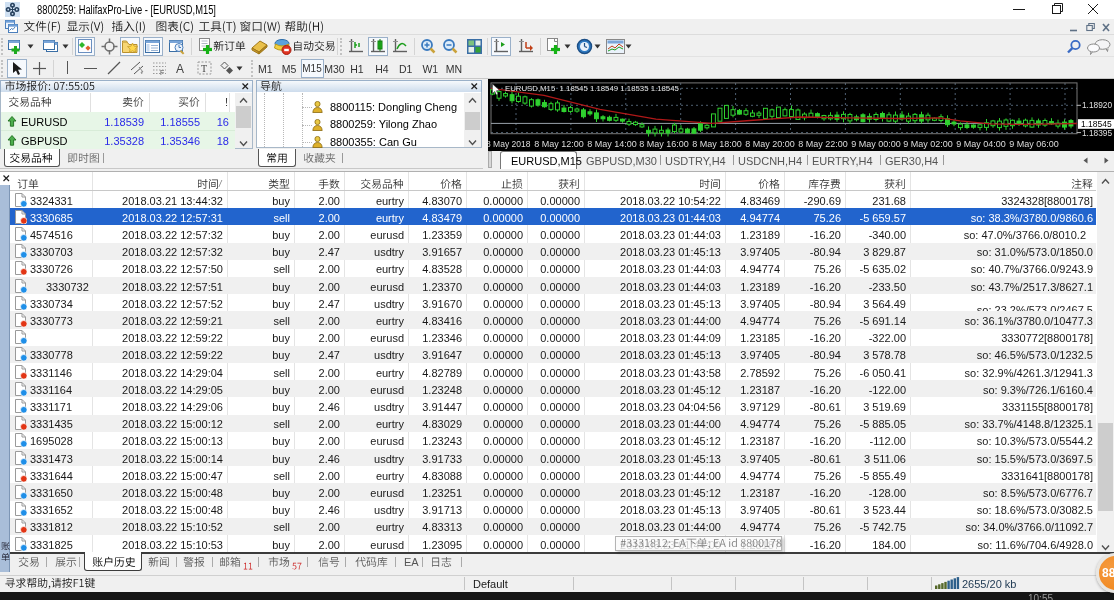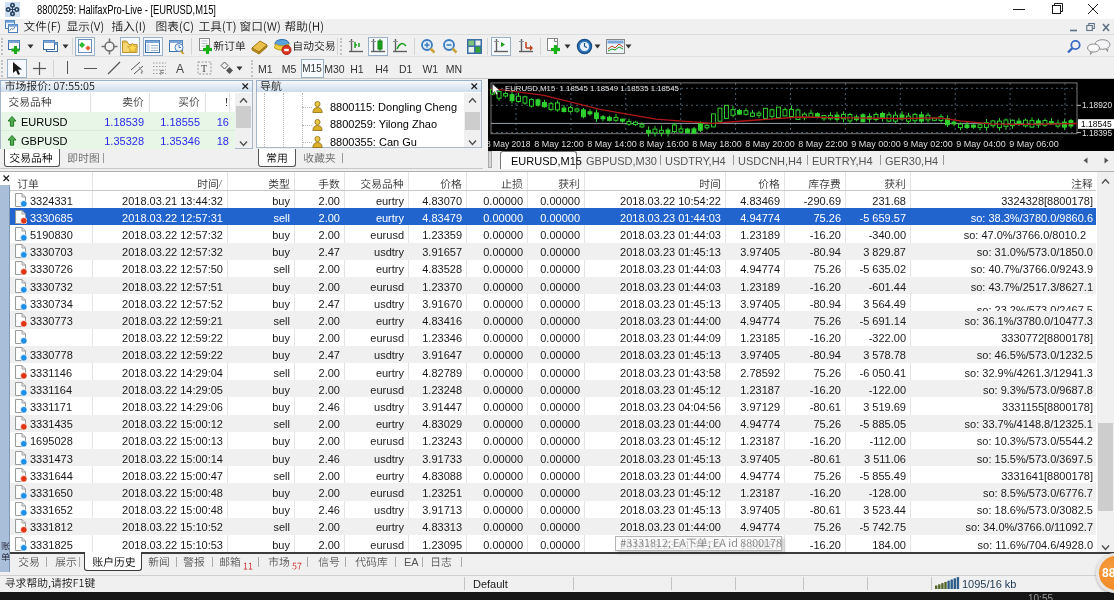--- a/index.html
+++ b/index.html
@@ -783,21 +783,21 @@
 <div class="abs lt" style="right:334px;top:211.7px;color:#fff">4.94774</div>
 <div class="abs lt" style="right:273px;top:211.7px;color:#fff">75.26</div>
 <div class="abs lt" style="right:208px;top:211.7px;color:#fff">-5 659.57</div>
 <div class="abs lt" style="right:21px;top:211.7px;color:#fff">so: 38.3%/3780.0/9860.6</div>
 <div class="abs" style="left:10px;top:225.4px;width:1086px;height:17.2px;background:transparent"></div>
 <svg class="abs" style="left:14px;top:227.0px" width="13" height="14" viewBox="0 0 13 14">
 <path d="M1.5 0.5 H8 L11.5 4 V13.5 H1.5 Z" fill="#fff" stroke="#9a9a9a"></path>
 <path d="M8 0.5 V4 H11.5" fill="none" stroke="#9a9a9a"></path>
 <circle cx="9.8" cy="10.8" r="3.3" fill="#1f8fe8" stroke="#fff" stroke-width="0.7"></circle>
   </svg>
-<div class="abs lt" style="left:30px;top:228.9px;color:#1a1a1a">5190830</div>
+<div class="abs lt" style="left:30px;top:228.9px;color:#1a1a1a">4574516</div>
 <div class="abs lt" style="right:891px;top:228.9px;color:#1a1a1a">2018.03.22 12:57:32</div>
 <div class="abs lt" style="right:824px;top:228.9px;color:#1a1a1a">buy</div>
 <div class="abs lt" style="right:774px;top:228.9px;color:#1a1a1a">2.00</div>
 <div class="abs lt" style="right:710px;top:228.9px;color:#1a1a1a">eurusd</div>
 <div class="abs lt" style="right:652px;top:228.9px;color:#1a1a1a">1.23359</div>
 <div class="abs lt" style="right:591px;top:228.9px;color:#1a1a1a">0.00000</div>
 <div class="abs lt" style="right:534px;top:228.9px;color:#1a1a1a">0.00000</div>
 <div class="abs lt" style="right:393px;top:228.9px;color:#1a1a1a">2018.03.23 01:44:03</div>
 <div class="abs lt" style="right:334px;top:228.9px;color:#1a1a1a">1.23189</div>
 <div class="abs lt" style="right:273px;top:228.9px;color:#1a1a1a">-16.20</div>
@@ -840,32 +840,32 @@
 <div class="abs lt" style="right:334px;top:263.3px;color:#1a1a1a">4.94774</div>
 <div class="abs lt" style="right:273px;top:263.3px;color:#1a1a1a">75.26</div>
 <div class="abs lt" style="right:208px;top:263.3px;color:#1a1a1a">-5 635.02</div>
 <div class="abs lt" style="right:21px;top:263.3px;color:#1a1a1a">so: 40.7%/3766.0/9243.9</div>
 <div class="abs" style="left:10px;top:277.0px;width:1086px;height:17.2px;background:#f0f0f0"></div>
 <svg class="abs" style="left:14px;top:278.6px" width="13" height="14" viewBox="0 0 13 14">
 <path d="M1.5 0.5 H8 L11.5 4 V13.5 H1.5 Z" fill="#fff" stroke="#9a9a9a"></path>
 <path d="M8 0.5 V4 H11.5" fill="none" stroke="#9a9a9a"></path>
 <circle cx="9.8" cy="10.8" r="3.3" fill="#1f8fe8" stroke="#fff" stroke-width="0.7"></circle>
   </svg>
-<div class="abs lt" style="left:30px;top:280.5px;color:#1a1a1a">3330732</div>
+<div class="abs lt" style="left:46px;top:280.5px;color:#1a1a1a">3330732</div>
 <div class="abs lt" style="right:891px;top:280.5px;color:#1a1a1a">2018.03.22 12:57:51</div>
 <div class="abs lt" style="right:824px;top:280.5px;color:#1a1a1a">buy</div>
 <div class="abs lt" style="right:774px;top:280.5px;color:#1a1a1a">2.00</div>
 <div class="abs lt" style="right:710px;top:280.5px;color:#1a1a1a">eurusd</div>
 <div class="abs lt" style="right:652px;top:280.5px;color:#1a1a1a">1.23370</div>
 <div class="abs lt" style="right:591px;top:280.5px;color:#1a1a1a">0.00000</div>
 <div class="abs lt" style="right:534px;top:280.5px;color:#1a1a1a">0.00000</div>
 <div class="abs lt" style="right:393px;top:280.5px;color:#1a1a1a">2018.03.23 01:44:03</div>
 <div class="abs lt" style="right:334px;top:280.5px;color:#1a1a1a">1.23189</div>
 <div class="abs lt" style="right:273px;top:280.5px;color:#1a1a1a">-16.20</div>
-<div class="abs lt" style="right:208px;top:280.5px;color:#1a1a1a">-601.44</div>
+<div class="abs lt" style="right:208px;top:280.5px;color:#1a1a1a">-233.50</div>
 <div class="abs lt" style="right:21px;top:280.5px;color:#1a1a1a">so: 43.7%/2517.3/8627.1</div>
 <div class="abs" style="left:10px;top:294.2px;width:1086px;height:17.2px;background:transparent"></div>
 <svg class="abs" style="left:14px;top:295.8px" width="13" height="14" viewBox="0 0 13 14">
 <path d="M1.5 0.5 H8 L11.5 4 V13.5 H1.5 Z" fill="#fff" stroke="#9a9a9a"></path>
 <path d="M8 0.5 V4 H11.5" fill="none" stroke="#9a9a9a"></path>
 <circle cx="9.8" cy="10.8" r="3.3" fill="#1f8fe8" stroke="#fff" stroke-width="0.7"></circle>
   </svg>
 <div class="abs lt" style="left:30px;top:297.7px;color:#1a1a1a">3330734</div>
 <div class="abs lt" style="right:891px;top:297.7px;color:#1a1a1a">2018.03.22 12:57:52</div>
 <div class="abs lt" style="right:824px;top:297.7px;color:#1a1a1a">buy</div>
@@ -966,21 +966,21 @@
 <div class="abs lt" style="right:824px;top:383.7px;color:#1a1a1a">buy</div>
 <div class="abs lt" style="right:774px;top:383.7px;color:#1a1a1a">2.00</div>
 <div class="abs lt" style="right:710px;top:383.7px;color:#1a1a1a">eurusd</div>
 <div class="abs lt" style="right:652px;top:383.7px;color:#1a1a1a">1.23248</div>
 <div class="abs lt" style="right:591px;top:383.7px;color:#1a1a1a">0.00000</div>
 <div class="abs lt" style="right:534px;top:383.7px;color:#1a1a1a">0.00000</div>
 <div class="abs lt" style="right:393px;top:383.7px;color:#1a1a1a">2018.03.23 01:45:12</div>
 <div class="abs lt" style="right:334px;top:383.7px;color:#1a1a1a">1.23187</div>
 <div class="abs lt" style="right:273px;top:383.7px;color:#1a1a1a">-16.20</div>
 <div class="abs lt" style="right:208px;top:383.7px;color:#1a1a1a">-122.00</div>
-<div class="abs lt" style="right:21px;top:383.7px;color:#1a1a1a">so: 9.3%/573.0/9687.8</div>
+<div class="abs lt" style="right:21px;top:383.7px;color:#1a1a1a">so: 9.3%/726.1/6160.4</div>
 <div class="abs" style="left:10px;top:397.4px;width:1086px;height:17.2px;background:transparent"></div>
 <svg class="abs" style="left:14px;top:399.0px" width="13" height="14" viewBox="0 0 13 14">
 <path d="M1.5 0.5 H8 L11.5 4 V13.5 H1.5 Z" fill="#fff" stroke="#9a9a9a"></path>
 <path d="M8 0.5 V4 H11.5" fill="none" stroke="#9a9a9a"></path>
 <circle cx="9.8" cy="10.8" r="3.3" fill="#1f8fe8" stroke="#fff" stroke-width="0.7"></circle>
   </svg>
 <div class="abs lt" style="left:30px;top:400.9px;color:#1a1a1a">3331171</div>
 <div class="abs lt" style="right:891px;top:400.9px;color:#1a1a1a">2018.03.22 14:29:06</div>
 <div class="abs lt" style="right:824px;top:400.9px;color:#1a1a1a">buy</div>
 <div class="abs lt" style="right:774px;top:400.9px;color:#1a1a1a">2.46</div>
@@ -1219,21 +1219,21 @@
 <svg class="abs" style="left:935px;top:577px" width="26" height="13" viewBox="0 0 26 13">
     <rect x="0.0" y="8.5" width="2.4" height="3.5" fill="#55682a"></rect>
     <rect x="3.1" y="7.3" width="2.4" height="4.7" fill="#55682a"></rect>
     <rect x="6.2" y="6.1" width="2.4" height="5.9" fill="#55682a"></rect>
     <rect x="9.3" y="4.9" width="2.4" height="7.1" fill="#55682a"></rect>
     <rect x="12.4" y="3.7" width="2.4" height="8.3" fill="#2d5f8a"></rect>
     <rect x="15.5" y="2.5" width="2.4" height="9.5" fill="#2d5f8a"></rect>
     <rect x="18.6" y="1.3" width="2.4" height="10.7" fill="#2d5f8a"></rect>
     <rect x="21.7" y="0.1" width="2.4" height="11.9" fill="#2d5f8a"></rect>
   </svg>
-<div class="abs lt" style="left:962px;top:578px;color:#223c55">1095/16 kb</div>
+<div class="abs lt" style="left:962px;top:578px;color:#223c55">2655/20 kb</div>
 <div class="abs" style="left:0;top:592px;width:1114px;height:8px;background:#161616"></div>
 <div class="abs" style="left:1028px;top:593px;font-size:10px;color:#999">10:55</div>
 <div class="abs" style="left:615px;top:536px;width:167px;height:15px;background:rgba(250,250,250,0.82);
 border:1px solid #b4b4b4;box-shadow:2px 2px 3px rgba(0,0,0,0.22)"></div>
 <svg style="position:absolute;left:619.0px;top:537.1px" width="164" height="13" viewBox="0 -10.12 164 13.20">
     <path fill="rgba(95,95,95,0.8)" d="M1.1 0.0H1.7L2.0 -2.5H3.7L3.4 0.0H4.0L4.3 -2.5H5.4V-3.2H4.4L4.6 -5.0H5.7V-5.7H4.7L5.0 -8.0H4.4L4.1 -5.7H2.4L2.7 -8.0H2.1L1.8 -5.7H0.7V-5.0H1.7L1.5 -3.2H0.4V-2.5H1.4ZM2.1 -3.2 2.3 -5.0H4.0L3.8 -3.2Z M8.9 0.1C10.3 0.1 11.5 -0.7 11.5 -2.1C11.5 -3.3 10.7 -4.0 9.7 -4.2V-4.2C10.6 -4.6 11.2 -5.2 11.2 -6.2C11.2 -7.5 10.2 -8.2 8.9 -8.2C8.0 -8.2 7.3 -7.8 6.7 -7.2L7.2 -6.7C7.6 -7.1 8.2 -7.5 8.9 -7.5C9.7 -7.5 10.3 -6.9 10.3 -6.1C10.3 -5.2 9.7 -4.5 8.0 -4.5V-3.8C9.9 -3.8 10.5 -3.2 10.5 -2.2C10.5 -1.2 9.8 -0.6 8.9 -0.6C7.9 -0.6 7.3 -1.1 6.8 -1.6L6.4 -1.0C6.9 -0.4 7.7 0.1 8.9 0.1Z M14.9 0.1C16.4 0.1 17.5 -0.7 17.5 -2.1C17.5 -3.3 16.7 -4.0 15.8 -4.2V-4.2C16.6 -4.6 17.2 -5.2 17.2 -6.2C17.2 -7.5 16.2 -8.2 14.9 -8.2C14.0 -8.2 13.3 -7.8 12.7 -7.2L13.2 -6.7C13.7 -7.1 14.2 -7.5 14.9 -7.5C15.8 -7.5 16.3 -6.9 16.3 -6.1C16.3 -5.2 15.7 -4.5 14.0 -4.5V-3.8C15.9 -3.8 16.6 -3.2 16.6 -2.2C16.6 -1.2 15.9 -0.6 14.9 -0.6C13.9 -0.6 13.3 -1.1 12.9 -1.6L12.4 -1.0C12.9 -0.4 13.7 0.1 14.9 0.1Z M21.0 0.1C22.4 0.1 23.5 -0.7 23.5 -2.1C23.5 -3.3 22.8 -4.0 21.8 -4.2V-4.2C22.7 -4.6 23.3 -5.2 23.3 -6.2C23.3 -7.5 22.3 -8.2 21.0 -8.2C20.0 -8.2 19.3 -7.8 18.8 -7.2L19.2 -6.7C19.7 -7.1 20.3 -7.5 20.9 -7.5C21.8 -7.5 22.3 -6.9 22.3 -6.1C22.3 -5.2 21.8 -4.5 20.1 -4.5V-3.8C21.9 -3.8 22.6 -3.2 22.6 -2.2C22.6 -1.2 21.9 -0.6 20.9 -0.6C20.0 -0.6 19.4 -1.1 18.9 -1.6L18.4 -1.0C19.0 -0.4 19.7 0.1 21.0 0.1Z M25.1 0.0H29.5V-0.8H27.8V-8.1H27.1C26.7 -7.8 26.2 -7.6 25.5 -7.5V-6.9H26.9V-0.8H25.1Z M33.2 0.1C34.7 0.1 35.7 -0.8 35.7 -1.9C35.7 -3.0 35.1 -3.6 34.4 -4.0V-4.1C34.8 -4.5 35.5 -5.2 35.5 -6.0C35.5 -7.3 34.6 -8.2 33.3 -8.2C32.0 -8.2 31.1 -7.3 31.1 -6.1C31.1 -5.3 31.6 -4.7 32.2 -4.3V-4.2C31.5 -3.8 30.7 -3.1 30.7 -2.0C30.7 -0.8 31.8 0.1 33.2 0.1ZM33.8 -4.3C32.8 -4.7 31.9 -5.1 31.9 -6.1C31.9 -6.9 32.5 -7.5 33.3 -7.5C34.2 -7.5 34.7 -6.8 34.7 -6.0C34.7 -5.4 34.4 -4.8 33.8 -4.3ZM33.3 -0.5C32.3 -0.5 31.5 -1.2 31.5 -2.1C31.5 -2.9 32.0 -3.5 32.7 -4.0C33.8 -3.5 34.9 -3.1 34.9 -1.9C34.9 -1.1 34.2 -0.5 33.3 -0.5Z M37.2 0.0H41.5V-0.8H39.9V-8.1H39.2C38.8 -7.8 38.3 -7.6 37.6 -7.5V-6.9H39.0V-0.8H37.2Z M42.8 0.0H47.8V-0.8H45.4C45.0 -0.8 44.6 -0.7 44.1 -0.7C46.1 -2.6 47.4 -4.2 47.4 -5.8C47.4 -7.3 46.5 -8.2 45.1 -8.2C44.1 -8.2 43.4 -7.7 42.7 -7.0L43.3 -6.5C43.7 -7.1 44.3 -7.5 45.0 -7.5C46.0 -7.5 46.5 -6.8 46.5 -5.8C46.5 -4.4 45.4 -2.8 42.8 -0.5Z M49.8 -4.3C50.2 -4.3 50.5 -4.6 50.5 -5.0C50.5 -5.5 50.2 -5.8 49.8 -5.8C49.4 -5.8 49.1 -5.5 49.1 -5.0C49.1 -4.6 49.4 -4.3 49.8 -4.3ZM49.1 2.0C50.1 1.6 50.6 0.8 50.6 -0.2C50.6 -0.9 50.3 -1.3 49.9 -1.3C49.5 -1.3 49.1 -1.0 49.1 -0.6C49.1 -0.2 49.5 0.0 49.8 0.0L50.0 0.0C49.9 0.7 49.5 1.2 48.9 1.5Z M54.8 0.0H59.6V-0.8H55.8V-3.9H58.9V-4.6H55.8V-7.3H59.4V-8.1H54.8Z M60.2 0.0H61.1L61.9 -2.5H64.9L65.7 0.0H66.7L64.0 -8.1H63.0ZM62.2 -3.3 62.6 -4.6C62.9 -5.5 63.2 -6.3 63.4 -7.3H63.5C63.7 -6.3 64.0 -5.5 64.3 -4.6L64.7 -3.3Z M67.4 -8.4V-7.7H71.7V0.8H72.4V-5.1C73.7 -4.4 75.2 -3.5 76.0 -2.8L76.5 -3.5C75.7 -4.2 73.9 -5.2 72.6 -5.8L72.4 -5.7V-7.7H77.2V-8.4Z M80.1 -4.8H82.9V-3.6H80.1ZM83.6 -4.8H86.5V-3.6H83.6ZM80.1 -6.7H82.9V-5.4H80.1ZM83.6 -6.7H86.5V-5.4H83.6ZM85.6 -9.2C85.4 -8.6 84.9 -7.9 84.5 -7.3H81.8L82.2 -7.5C82.0 -8.0 81.5 -8.7 81.0 -9.2L80.4 -8.9C80.8 -8.4 81.3 -7.8 81.5 -7.3H79.4V-2.9H82.9V-1.8H78.4V-1.1H82.9V0.8H83.6V-1.1H88.2V-1.8H83.6V-2.9H87.2V-7.3H85.3C85.7 -7.8 86.1 -8.4 86.4 -8.9Z M90.3 -4.3C90.6 -4.3 90.9 -4.6 90.9 -5.0C90.9 -5.5 90.6 -5.8 90.3 -5.8C89.9 -5.8 89.6 -5.5 89.6 -5.0C89.6 -4.6 89.9 -4.3 90.3 -4.3ZM89.6 2.0C90.5 1.6 91.1 0.8 91.1 -0.2C91.1 -0.9 90.8 -1.3 90.3 -1.3C89.9 -1.3 89.6 -1.0 89.6 -0.6C89.6 -0.2 89.9 0.0 90.3 0.0L90.4 0.0C90.4 0.7 90.0 1.2 89.4 1.5Z M95.3 0.0H100.0V-0.8H96.2V-3.9H99.3V-4.6H96.2V-7.3H99.9V-8.1H95.3Z M100.7 0.0H101.6L102.4 -2.5H105.4L106.2 0.0H107.2L104.4 -8.1H103.4ZM102.6 -3.3 103.0 -4.6C103.3 -5.5 103.6 -6.3 103.9 -7.3H103.9C104.2 -6.3 104.4 -5.5 104.8 -4.6L105.2 -3.3Z M110.7 0.0H111.6V-5.9H110.7ZM111.2 -7.2C111.5 -7.2 111.8 -7.5 111.8 -7.8C111.8 -8.2 111.5 -8.4 111.2 -8.4C110.8 -8.4 110.6 -8.2 110.6 -7.8C110.6 -7.5 110.8 -7.2 111.2 -7.2Z M115.7 0.1C116.4 0.1 117.1 -0.2 117.5 -0.7H117.6L117.6 0.0H118.4V-8.8H117.5V-6.4L117.5 -5.4C117.0 -5.8 116.5 -6.1 115.8 -6.1C114.5 -6.1 113.2 -4.9 113.2 -3.0C113.2 -1.0 114.2 0.1 115.7 0.1ZM115.9 -0.6C114.8 -0.6 114.2 -1.5 114.2 -3.0C114.2 -4.4 115.0 -5.3 116.0 -5.3C116.5 -5.3 117.0 -5.1 117.5 -4.7V-1.5C117.0 -0.9 116.4 -0.6 115.9 -0.6Z M124.9 0.1C126.4 0.1 127.4 -0.8 127.4 -1.9C127.4 -3.0 126.7 -3.6 126.0 -4.0V-4.1C126.5 -4.5 127.1 -5.2 127.1 -6.0C127.1 -7.3 126.3 -8.2 124.9 -8.2C123.7 -8.2 122.8 -7.3 122.8 -6.1C122.8 -5.3 123.3 -4.7 123.9 -4.3V-4.2C123.1 -3.8 122.4 -3.1 122.4 -2.0C122.4 -0.8 123.4 0.1 124.9 0.1ZM125.5 -4.3C124.5 -4.7 123.6 -5.1 123.6 -6.1C123.6 -6.9 124.1 -7.5 124.9 -7.5C125.8 -7.5 126.3 -6.8 126.3 -6.0C126.3 -5.4 126.0 -4.8 125.5 -4.3ZM124.9 -0.5C123.9 -0.5 123.2 -1.2 123.2 -2.1C123.2 -2.9 123.7 -3.5 124.3 -4.0C125.5 -3.5 126.5 -3.1 126.5 -1.9C126.5 -1.1 125.9 -0.5 124.9 -0.5Z M130.9 0.1C132.4 0.1 133.4 -0.8 133.4 -1.9C133.4 -3.0 132.8 -3.6 132.1 -4.0V-4.1C132.5 -4.5 133.2 -5.2 133.2 -6.0C133.2 -7.3 132.3 -8.2 131.0 -8.2C129.7 -8.2 128.8 -7.3 128.8 -6.1C128.8 -5.3 129.3 -4.7 129.9 -4.3V-4.2C129.2 -3.8 128.4 -3.1 128.4 -2.0C128.4 -0.8 129.5 0.1 130.9 0.1ZM131.5 -4.3C130.5 -4.7 129.6 -5.1 129.6 -6.1C129.6 -6.9 130.2 -7.5 131.0 -7.5C131.9 -7.5 132.4 -6.8 132.4 -6.0C132.4 -5.4 132.1 -4.8 131.5 -4.3ZM131.0 -0.5C130.0 -0.5 129.2 -1.2 129.2 -2.1C129.2 -2.9 129.7 -3.5 130.4 -4.0C131.5 -3.5 132.6 -3.1 132.6 -1.9C132.6 -1.1 131.9 -0.5 131.0 -0.5Z M137.0 0.1C138.5 0.1 139.4 -1.2 139.4 -4.1C139.4 -6.8 138.5 -8.2 137.0 -8.2C135.4 -8.2 134.5 -6.8 134.5 -4.1C134.5 -1.2 135.4 0.1 137.0 0.1ZM137.0 -0.6C136.0 -0.6 135.4 -1.7 135.4 -4.1C135.4 -6.4 136.0 -7.5 137.0 -7.5C137.9 -7.5 138.6 -6.4 138.6 -4.1C138.6 -1.7 137.9 -0.6 137.0 -0.6Z M143.0 0.1C144.5 0.1 145.5 -1.2 145.5 -4.1C145.5 -6.8 144.5 -8.2 143.0 -8.2C141.5 -8.2 140.5 -6.8 140.5 -4.1C140.5 -1.2 141.5 0.1 143.0 0.1ZM143.0 -0.6C142.0 -0.6 141.4 -1.7 141.4 -4.1C141.4 -6.4 142.0 -7.5 143.0 -7.5C143.9 -7.5 144.6 -6.4 144.6 -4.1C144.6 -1.7 143.9 -0.6 143.0 -0.6Z M147.0 0.0H151.3V-0.8H149.7V-8.1H149.0C148.6 -7.8 148.1 -7.6 147.4 -7.5V-6.9H148.8V-0.8H147.0Z M154.3 0.0H155.2C155.3 -3.1 155.7 -5.1 157.6 -7.5V-8.1H152.6V-7.3H156.5C155.0 -5.1 154.4 -3.1 154.3 0.0Z M161.1 0.1C162.6 0.1 163.6 -0.8 163.6 -1.9C163.6 -3.0 163.0 -3.6 162.3 -4.0V-4.1C162.7 -4.5 163.3 -5.2 163.3 -6.0C163.3 -7.3 162.5 -8.2 161.2 -8.2C159.9 -8.2 159.0 -7.3 159.0 -6.1C159.0 -5.3 159.5 -4.7 160.1 -4.3V-4.2C159.4 -3.8 158.6 -3.1 158.6 -2.0C158.6 -0.8 159.7 0.1 161.1 0.1ZM161.7 -4.3C160.7 -4.7 159.8 -5.1 159.8 -6.1C159.8 -6.9 160.4 -7.5 161.1 -7.5C162.1 -7.5 162.6 -6.8 162.6 -6.0C162.6 -5.4 162.3 -4.8 161.7 -4.3ZM161.1 -0.5C160.1 -0.5 159.4 -1.2 159.4 -2.1C159.4 -2.9 159.9 -3.5 160.6 -4.0C161.7 -3.5 162.8 -3.1 162.8 -1.9C162.8 -1.1 162.1 -0.5 161.1 -0.5Z"></path>
   </svg>
 <div class="abs" style="left:1096px;top:553px;width:40px;height:40px;border-radius:50%;
 background:radial-gradient(circle at 35% 35%,#f59a3e,#ef8418);border:3px solid #e8e6e2;box-shadow:0 1px 3px rgba(0,0,0,0.3)"></div>
 <div class="abs" style="left:1102px;top:566px;font-size:12px;font-weight:bold;color:#fff">88</div>

